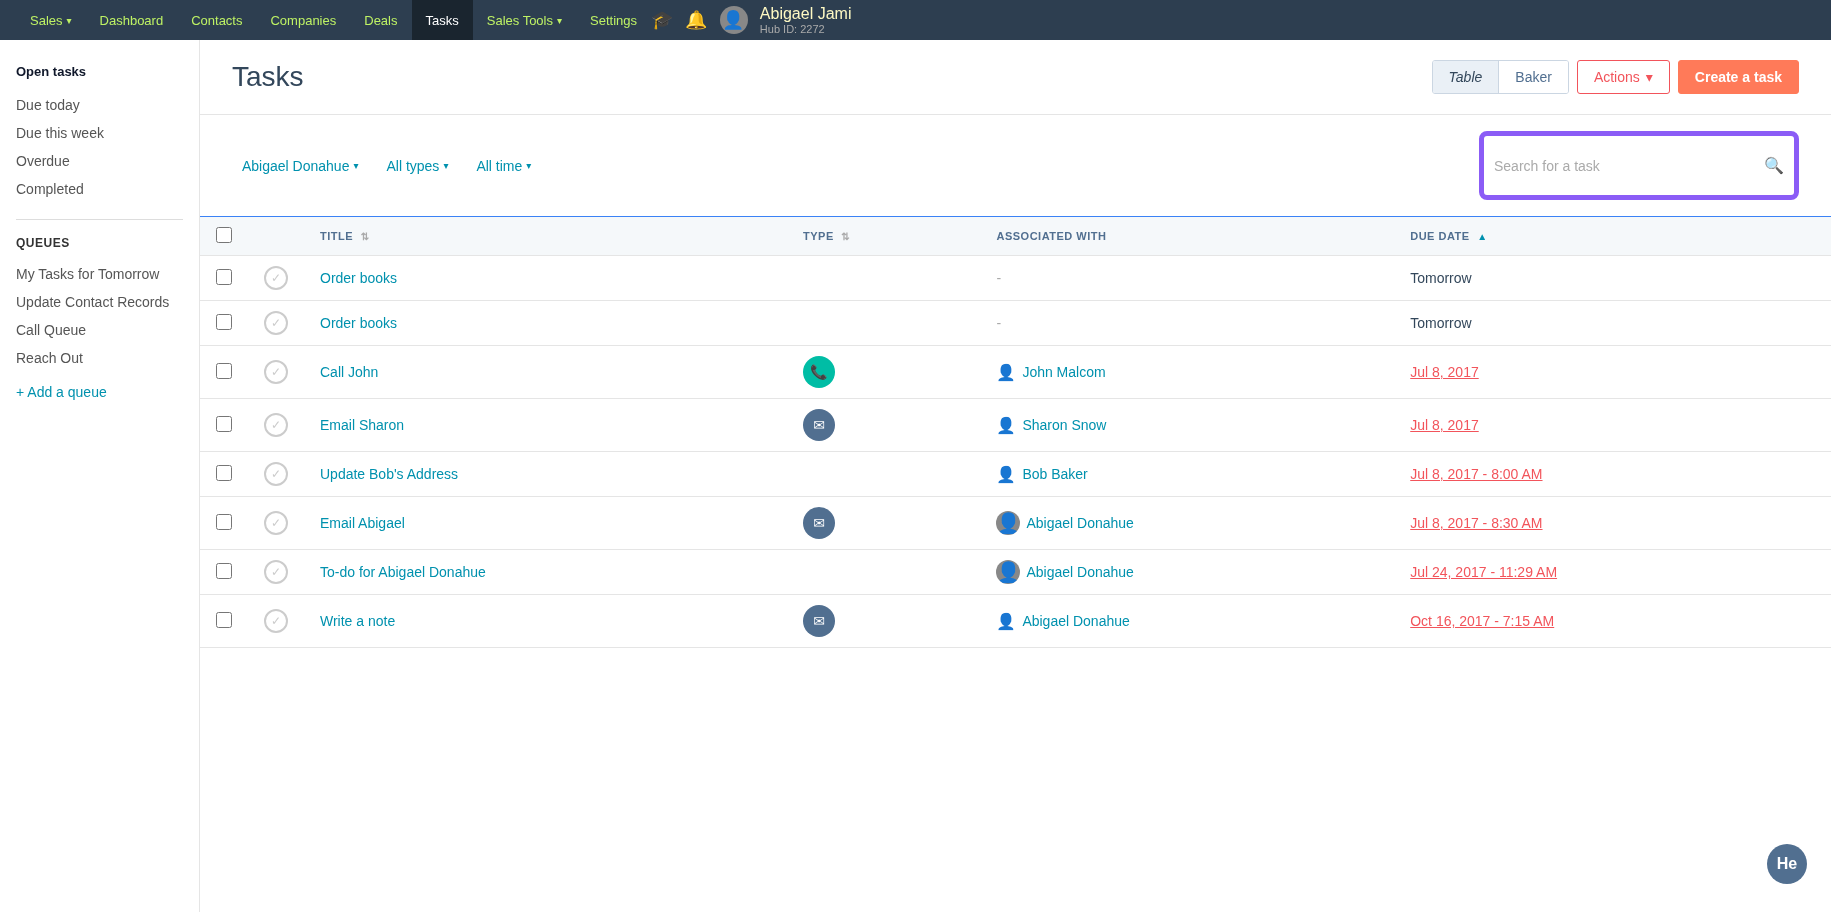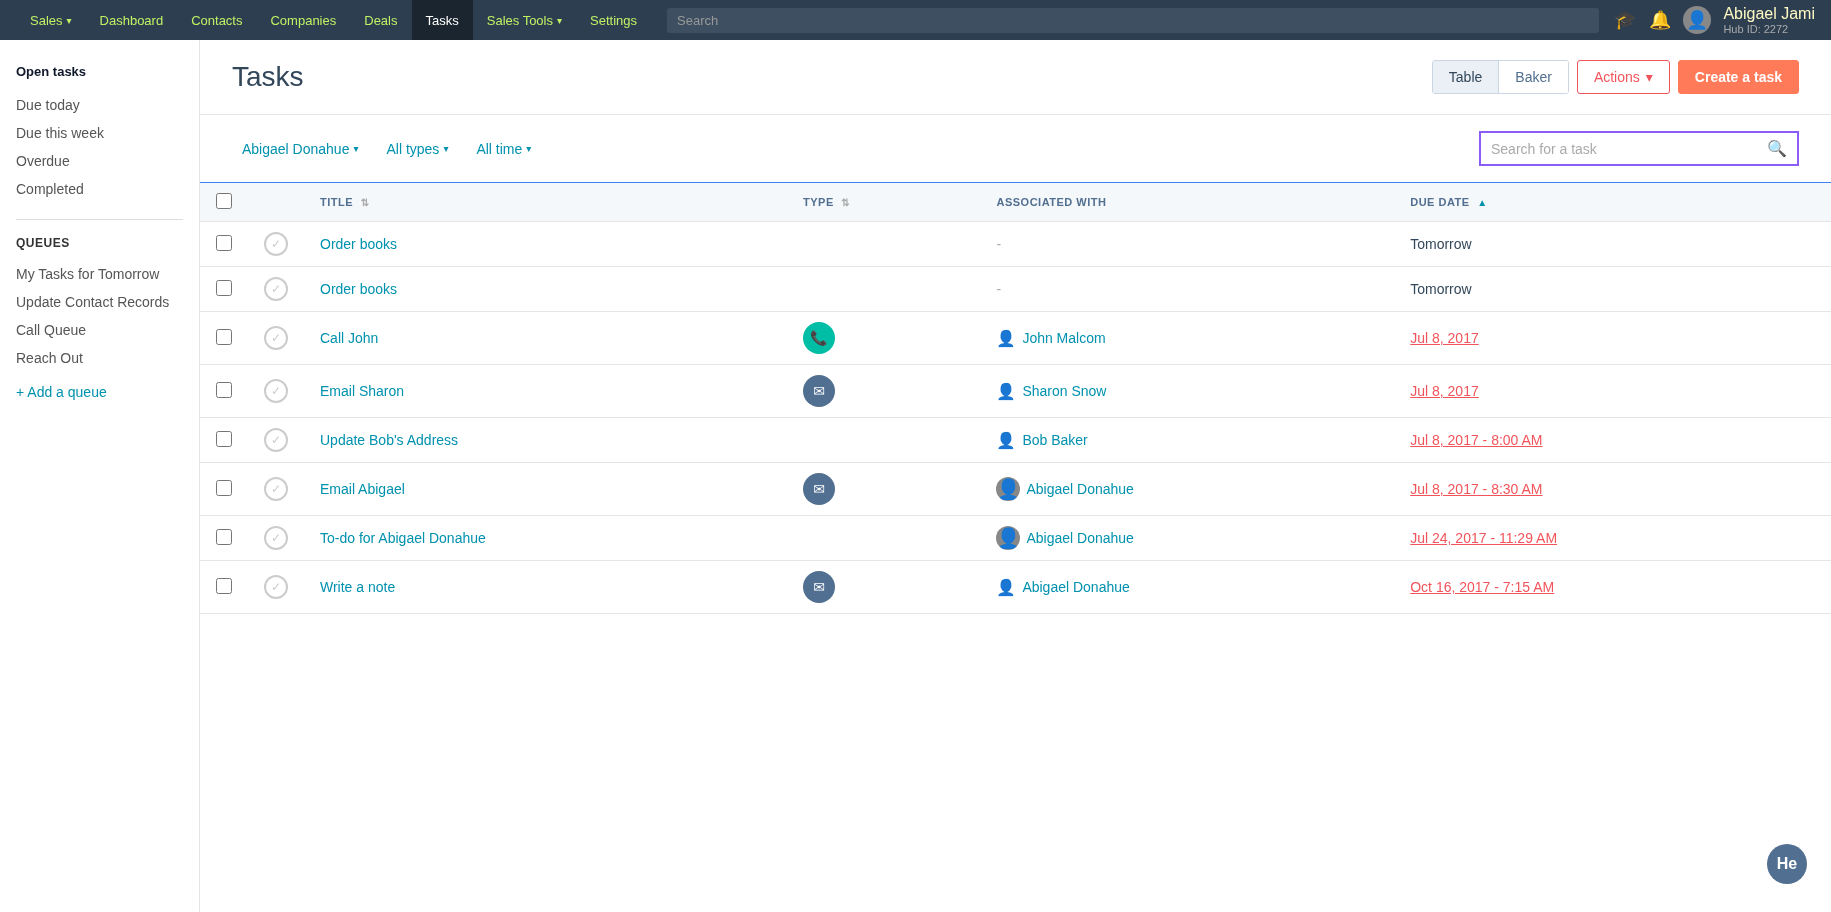--- a/index.html
+++ b/index.html
@@ -150,20 +150,21 @@
       border: 1px solid #cbd6e2;
       border-radius: 3px;
       overflow: hidden;
     }
     .btn-view-group .btn-view {
       border: none;
       border-radius: 0;
     }
     .btn-view-group .btn-view:first-child {
       border-right: 1px solid #cbd6e2;
+      font-style: italic;
     }
     .btn-actions {
       padding: 8px 16px;
       border: 1px solid #f2545b;
       background: #fff;
       color: #f2545b;
       cursor: pointer;
       font-size: 14px;
       border-radius: 3px;
       display: flex;
@@ -198,24 +199,24 @@
       cursor: pointer;
       font-size: 14px;
       padding: 6px 10px;
       border-radius: 3px;
     }
     .filter-dropdown .caret { font-size: 10px; }
     .search-box {
       margin-left: auto;
       display: flex;
       align-items: center;
-      border: 2px solid #8b5cf6;
-      border-radius: 0;
-      background: #fff;
-      padding: 6px 10px;
+      border: 5px solid #8b5cf6;
+      border-radius: 8px;
+      background: #fff;
+      padding: 20px 10px;
       width: 320px;
     }
     .search-box input {
       border: none;
       outline: none;
       flex: 1;
       font-size: 14px;
       color: #999;
     }
     .search-box input::placeholder { color: #aaa; }
@@ -337,23 +338,20 @@
   </div>
   <div class="nav-item active">
     <span>Tasks</span>
   </div>
   <div class="nav-item">
     <span>Sales Tools</span>
     <span class="caret">▾</span>
   </div>
   <div class="nav-item">
     <span>Settings</span>
-  </div>
-  <div class="nav-search">
-    <input type="text" placeholder="Search" style="">
   </div>
   <div class="nav-right">
     <span class="icon-btn">🎓</span>
     <span class="icon-btn">🔔</span>
     <div class="avatar">
       <span style="font-size:18px;">👤</span>
     </div>
     <div>
       <div style="font-size:16px;color:#fef9c3;">Abigael Jami</div>
       <div style="font-size:11px;color:#aaa;">Hub ID: 2272</div>

